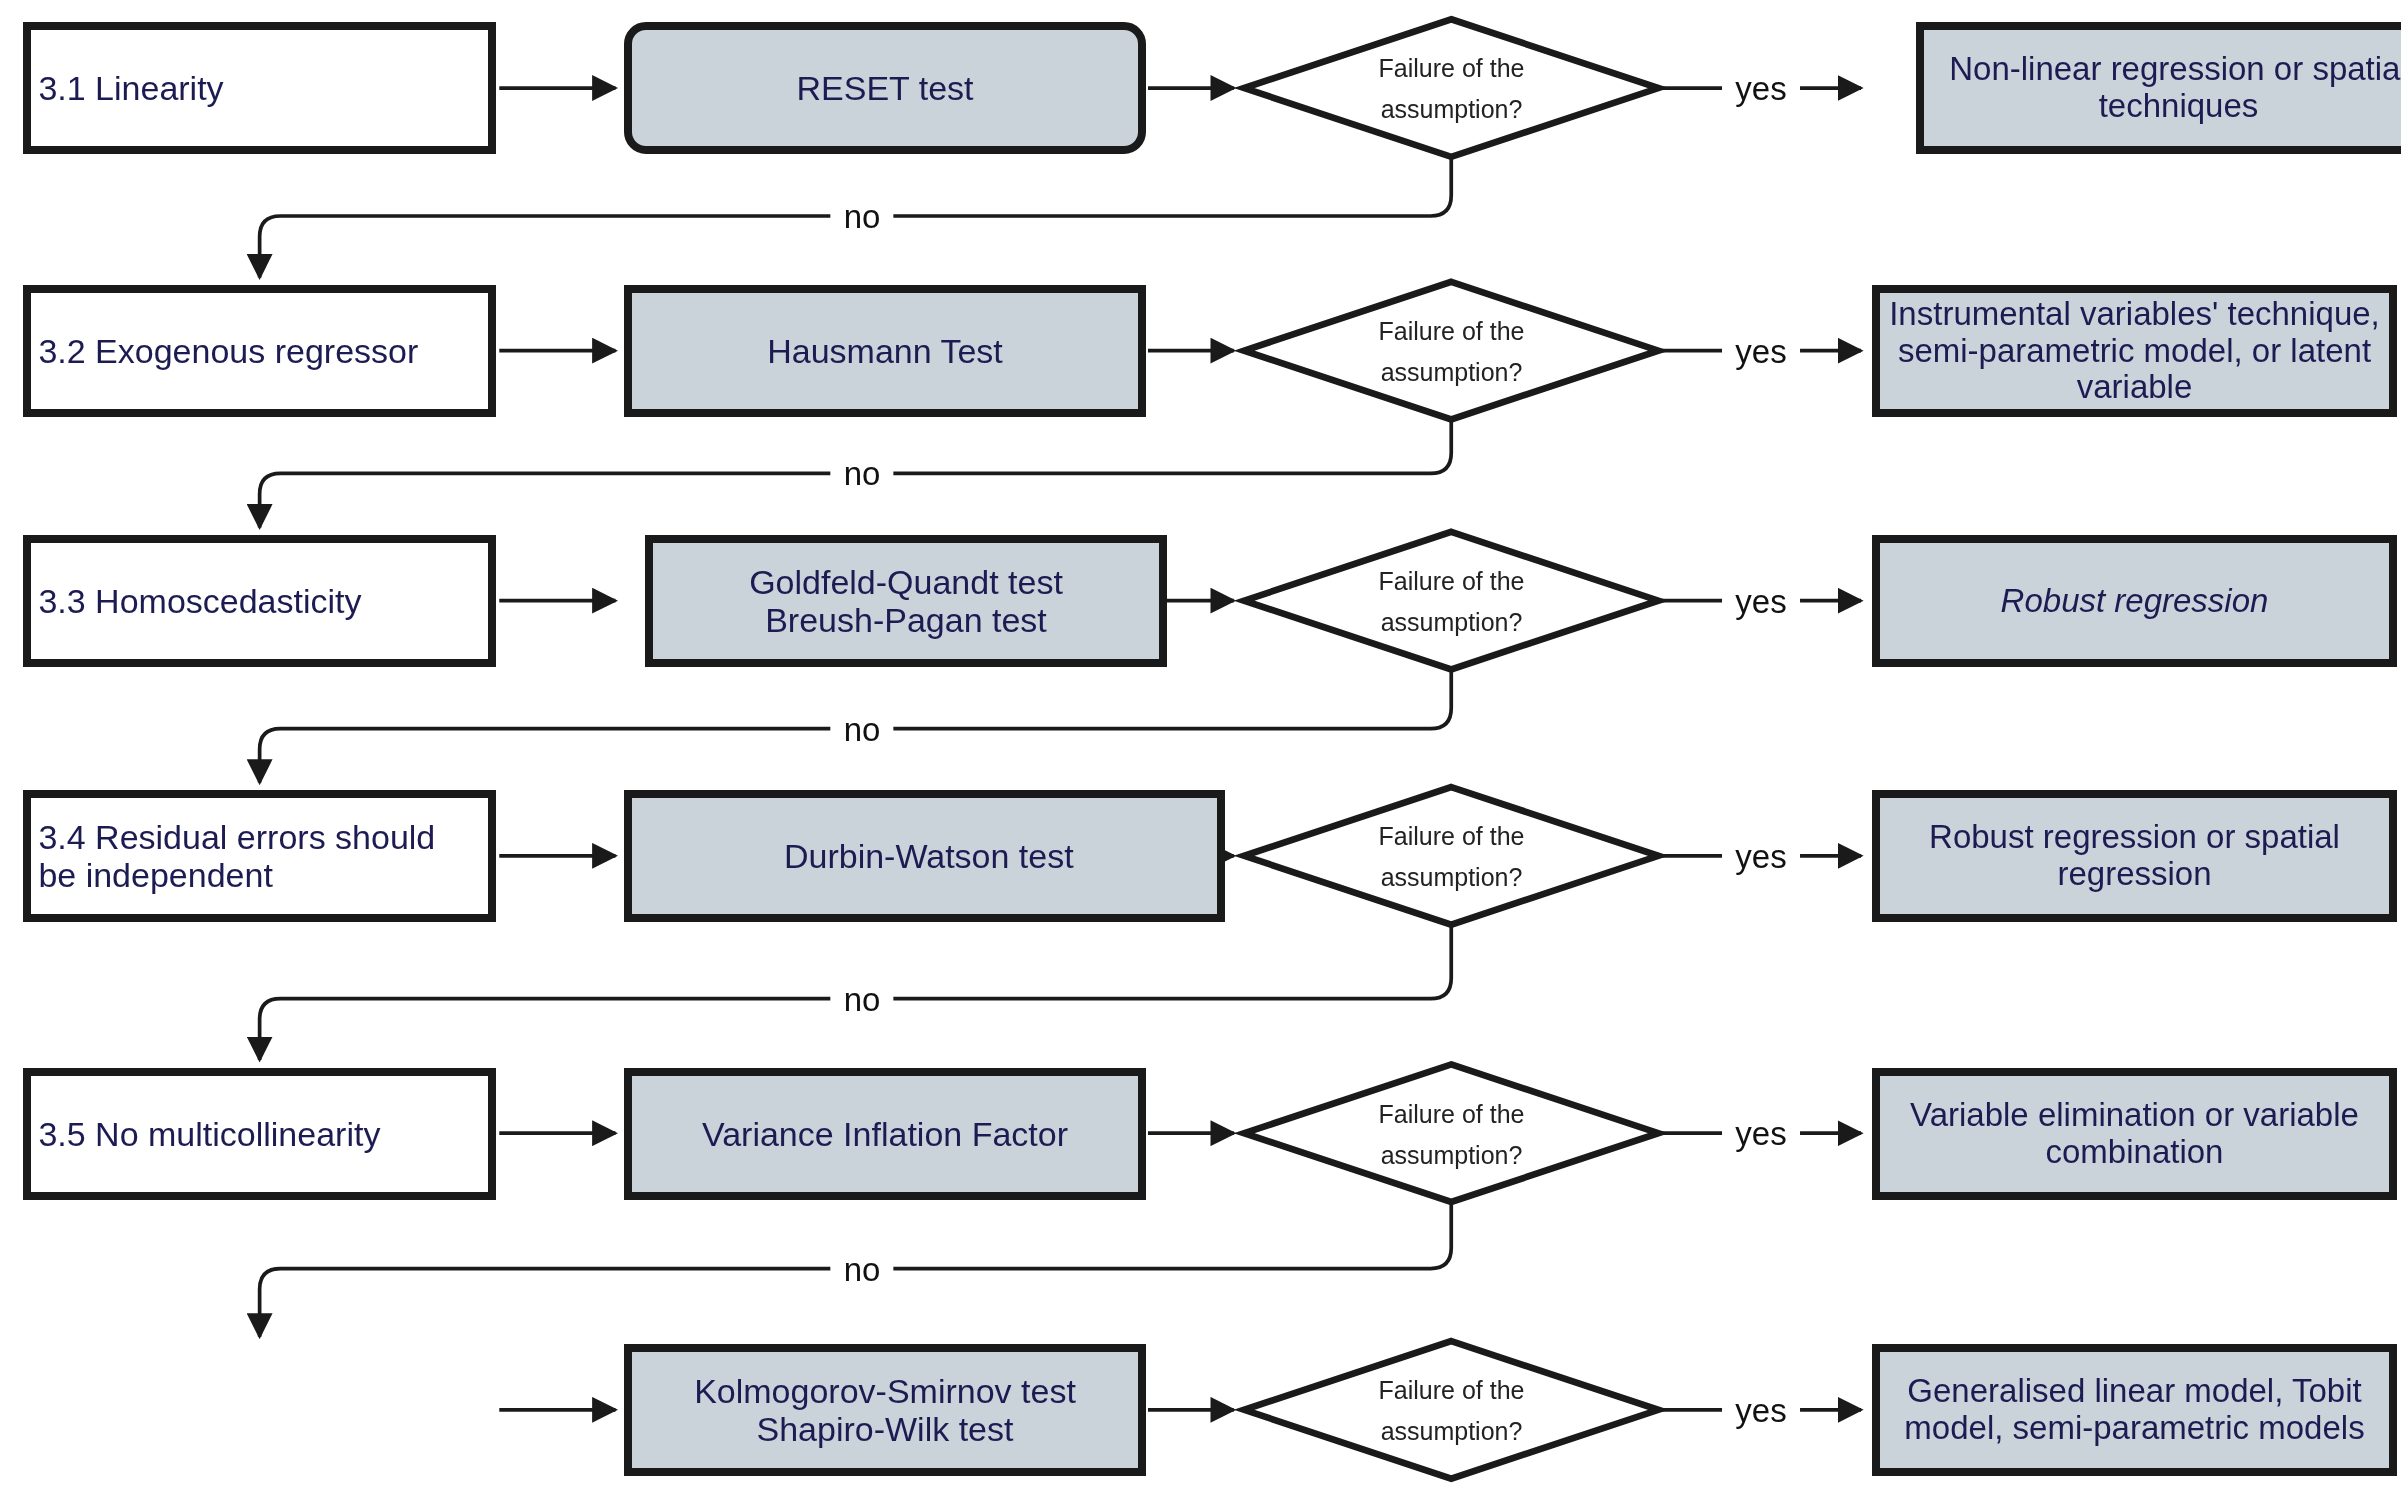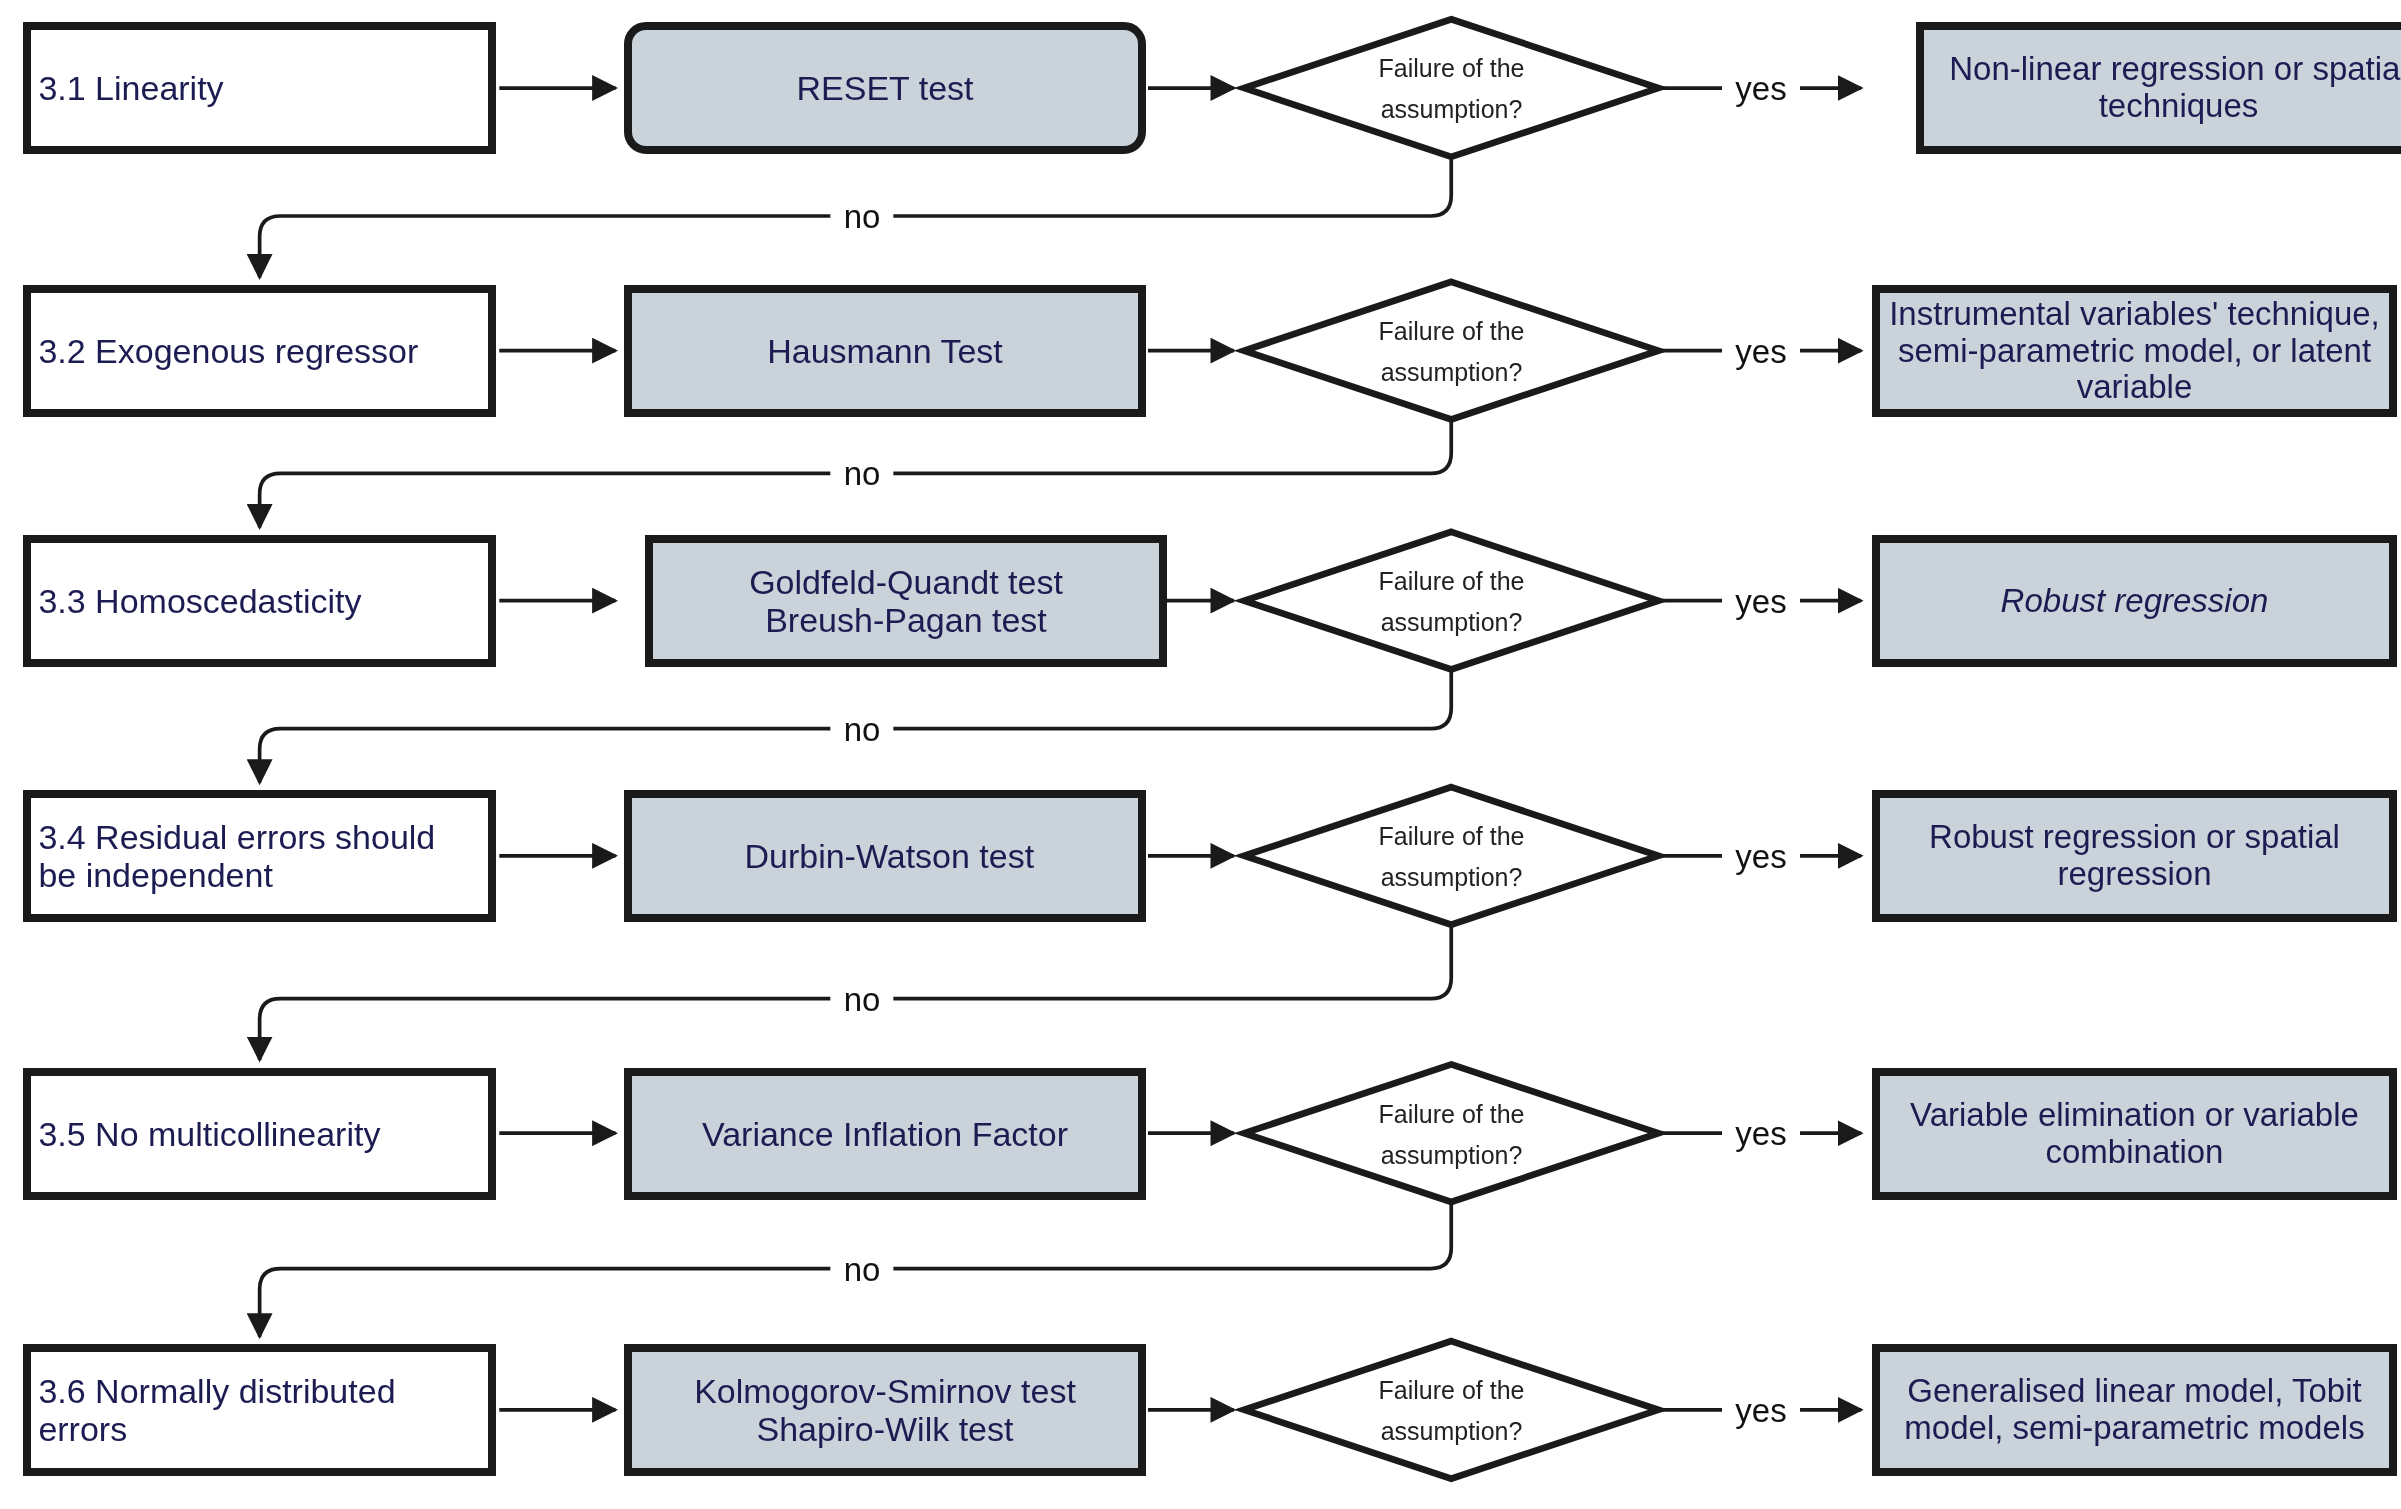--- a/index.html
+++ b/index.html
@@ -104,21 +104,21 @@
       <div>assumption?</div>
     </div>
     <div class="box gray remedy" style="left: 1872px; top: 535px; width: 525px; height: 132px; font-style: italic;">
       <span class="txt">Robust regression</span>
     </div>
     <div class="edge-label" style="left: 1761px; top: 601px;">yes</div>
     <div class="edge-label" style="left: 862px; top: 729px;">no</div>
     <div class="box white" style="left: 23px; top: 790px; width: 473px; height: 132px;">
       <span class="txt">3.4 Residual errors should be independent</span>
     </div>
-    <div class="box gray" style="left: 624px; top: 790px; width: 522px; height: 132px; padding-left: 16px;">
+    <div class="box gray" style="left: 624px; top: 790px; width: 601px; height: 132px; padding-left: 16px;">
       <div>Durbin-Watson test</div>
     </div>
     <div class="diamond-label" style="left: 1311px; top: 795px; width: 281px; height: 124px;">
       <div>Failure of the</div>
       <div>assumption?</div>
     </div>
     <div class="box gray remedy" style="left: 1872px; top: 790px; width: 525px; height: 132px;">
       <span class="txt">Robust regression or spatial regression</span>
     </div>
     <div class="edge-label" style="left: 1761px; top: 856px;">yes</div>
@@ -131,23 +131,20 @@
     </div>
     <div class="diamond-label" style="left: 1311px; top: 1073px; width: 281px; height: 124px;">
       <div>Failure of the</div>
       <div>assumption?</div>
     </div>
     <div class="box gray remedy" style="left: 1872px; top: 1068px; width: 525px; height: 132px;">
       <span class="txt">Variable elimination or variable combination</span>
     </div>
     <div class="edge-label" style="left: 1761px; top: 1133px;">yes</div>
     <div class="edge-label" style="left: 862px; top: 1269px;">no</div>
-    <div class="box white" style="left: 23px; top: 1344px; width: 473px; height: 132px;">
-      <span class="txt">3.6 Normally distributed errors</span>
-    </div>
     <div class="box gray" style="left: 624px; top: 1344px; width: 522px; height: 132px;">
       <div>Kolmogorov-Smirnov test</div>
       <div>Shapiro-Wilk test</div>
     </div>
     <div class="diamond-label" style="left: 1311px; top: 1349px; width: 281px; height: 124px;">
       <div>Failure of the</div>
       <div>assumption?</div>
     </div>
     <div class="box gray remedy" style="left: 1872px; top: 1344px; width: 525px; height: 132px;">
       <span class="txt">Generalised linear model, Tobit model, semi-parametric models</span>

